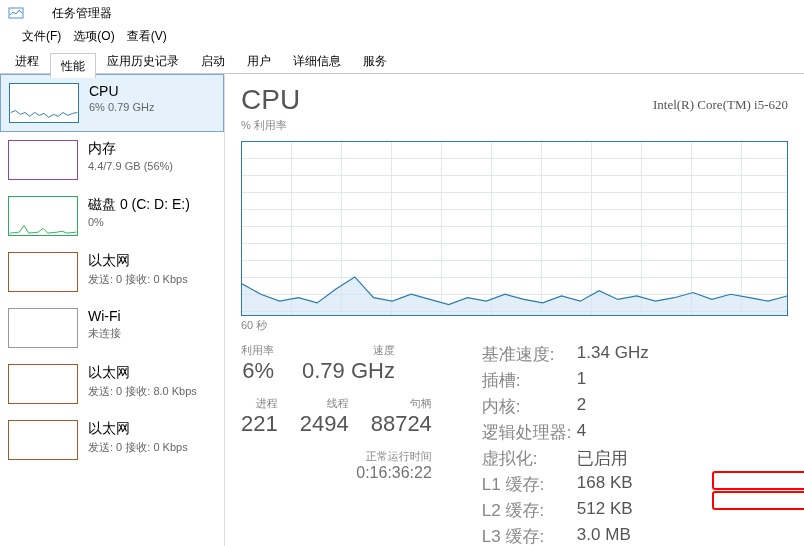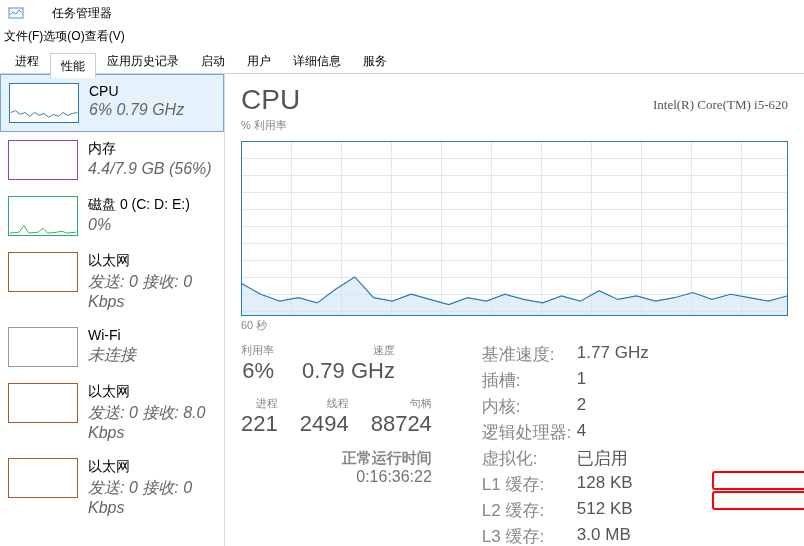--- a/index.html
+++ b/index.html
@@ -1,46 +1,46 @@
 <!DOCTYPE html>
 <html><head>
 <meta charset="utf-8">
 <style>
 * { margin: 0; padding: 0; box-sizing: border-box; font-family: "Microsoft YaHei", "Segoe UI", sans-serif; }
 body { background: #fff; width: 804px; height: 546px; overflow: hidden; font-size: 12px; color: #000; }
 .titlebar { display: flex; align-items: center; padding: 4px 8px; height: 26px; gap: 22px; }
 .titlebar .icon { width: 16px; height: 16px; margin-right: 6px; }
 .titlebar .title { font-size: 12px; }
-.menubar { display: flex; padding: 2px 4px; height: 22px; gap: 0; }
+.menubar { display: flex; padding: 2px 22px; height: 22px; gap: 12px; }
 .menubar span { font-size: 12px; cursor: default; }
 .tabbar { display: flex; border-bottom: 1px solid #ccc; height: 26px; padding-left: 4px; }
 .tab { padding: 4px 10px; font-size: 12px; border: 1px solid transparent; border-bottom: none; cursor: default; }
 .tab.active { border-color: #ccc; background: #fff; position: relative; top: 5px; }
 .content { display: flex; height: calc(546px - 26px - 22px - 26px); }
 .sidebar { width: 225px; border-right: 1px solid #ddd; overflow: hidden; }
 .sb-item { display: flex; padding: 8px; border-bottom: 0px solid #eee; cursor: default; }
 .sb-item.selected { background: #e5f1fb; border: 1px solid #7aa7d8; }
 .sb-thumb { width: 70px; height: 40px; border: 1px solid #999; margin-right: 10px; flex-shrink: 0; position: relative; background: #fff; }
 .sb-info .h { font-size: 14px; color: #000; margin-bottom: 2px; }
-.sb-info .s { font-size: 16px; color: #666; font-style: italic; }
+.sb-info .s { font-size: 11px; color: #666; }
 .main { flex: 1; padding: 10px 16px; position: relative; }
 .main-header { display: flex; justify-content: space-between; align-items: baseline; margin-bottom: 2px; }
 .main-header .title { font-size: 28px; font-weight: 400; color: #555; }
 .main-header .sub { font-size: 13px; color: #555; font-family: Liberation Serif, serif; }
 .chart-label { font-size: 11px; color: #888; margin-bottom: 8px; }
 .chart { height: 175px; border: 1px solid #2a7ab0; position: relative; background: repeating-linear-gradient(to right, transparent, transparent 49px, #e0e8ee 49px, #e0e8ee 50px), repeating-linear-gradient(to bottom, transparent, transparent 16px, #e0e8ee 16px, #e0e8ee 17px); overflow: hidden; }
 .chart svg { position: absolute; bottom: 0; left: 0; width: 100%; height: 100%; }
 .chart-bottom-label { font-size: 11px; color: #888; margin-top: 2px; margin-bottom: 10px; }
 .stats { display: flex; gap: 50px; }
 .stats-left { display: flex; flex-direction: column; text-align: right; }
 .stat-row-1 { display: flex; gap: 28px; margin-bottom: 2px; }
 .stat-col .label { font-size: 11px; color: #888; }
 .stat-col .value-big { font-size: 22px; color: #555; }
 .stat-row-2 { display: flex; gap: 22px; margin-top: 10px; }
-.uptime-label { font-size: 15px; color: #888; margin-top: 12px; font-weight: bold; }
+.uptime-label { font-size: 11px; color: #888; margin-top: 12px; }
 .uptime-value { font-size: 16px; color: #737373; }
 .stats-right { display: flex; flex-direction: column; gap: 3px; font-size: 17px; justify-content: space-between; }
 .stats-right .row { display: flex; }
 .stats-right .row .k { width: 95px; color: #888; }
 .stats-right .row .v { color: #555; }
 .hl-box { position: absolute; border: 2px solid #f00; border-radius: 3px; pointer-events: none; }
 .thumb-spark { position: absolute; bottom: 0; left: 0; width: 100%; height: 100%; }
 </style>
 </head>
 <body>
@@ -172,41 +172,41 @@
             <div class="value-big">88724</div>
           </div>
         </div>
         <div class="uptime-label">正常运行时间</div>
         <div class="uptime-value">0:16:36:22</div>
       </div>
 
       <div class="stats-right" id="stats-right">
           <div class="row">
             <div class="k">基准速度:</div>
-            <div class="v">1.77 GHz</div>
+            <div class="v">1.34 GHz</div>
           </div>
           <div class="row">
             <div class="k">插槽:</div>
             <div class="v">1</div>
           </div>
           <div class="row">
             <div class="k">内核:</div>
             <div class="v">2</div>
           </div>
           <div class="row">
             <div class="k">逻辑处理器:</div>
             <div class="v">4</div>
           </div>
           <div class="row">
             <div class="k">虚拟化:</div>
             <div class="v">已启用</div>
           </div>
           <div class="row">
             <div class="k">L1 缓存:</div>
-            <div class="v">128 KB</div>
+            <div class="v">168 KB</div>
           </div>
           <div class="row">
             <div class="k">L2 缓存:</div>
             <div class="v">512 KB</div>
           </div>
           <div class="row">
             <div class="k">L3 缓存:</div>
             <div class="v">3.0 MB</div>
           </div>
         </div>

